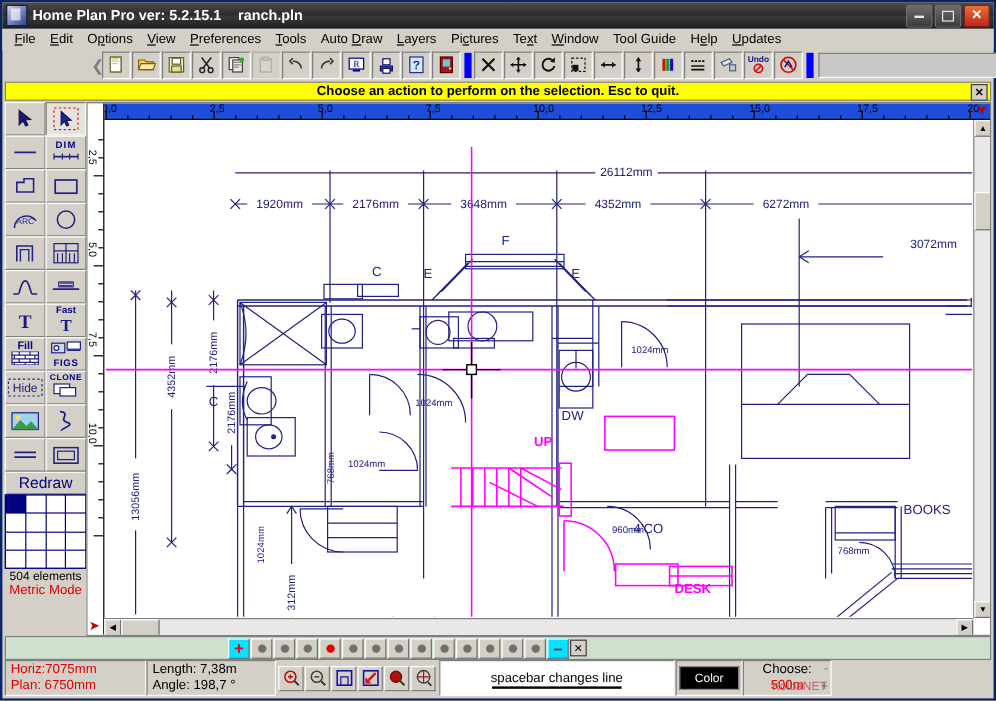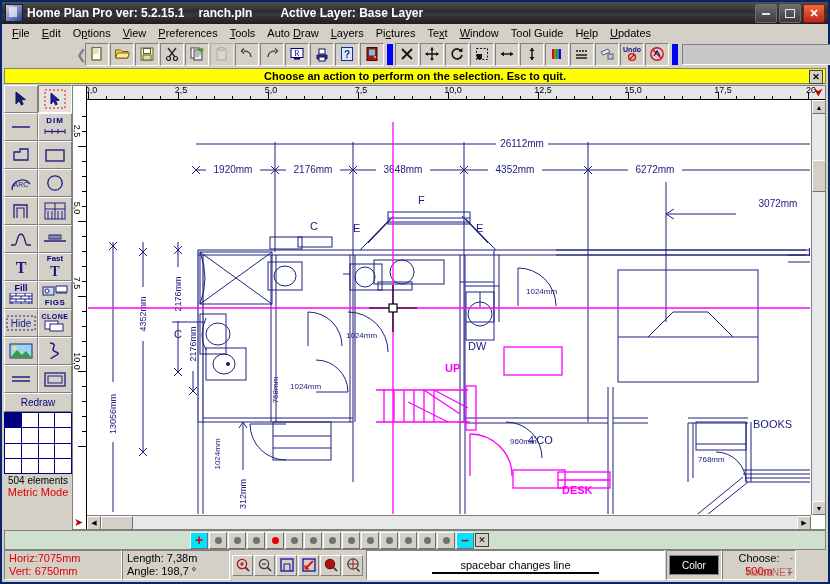--- a/index.html
+++ b/index.html
@@ -69,33 +69,33 @@
   .palette{position:absolute;left:2px;top:83px;width:68px;bottom:52px;background:#d4d0c8;
      box-sizing:border-box;}
   .prow{display:flex;}
   .pbtn{width:34px;height:28px;box-sizing:border-box;border:1px solid #ffffff;
      border-right-color:#808080;border-bottom-color:#808080;background:#d4d0c8;
      display:flex;align-items:center;justify-content:center;position:relative;}
   .pbtn.sel{border:1px solid #808080;border-right-color:#fff;border-bottom-color:#fff;background:#e6e3de;}
   .pbtn .lbl{font-size:8px;font-weight:bold;color:#000080;line-height:1;text-align:center;}
   .redraw{width:68px;height:19px;box-sizing:border-box;border:1px solid #fff;
      border-right-color:#808080;border-bottom-color:#808080;background:#d4d0c8;
-     display:flex;align-items:center;justify-content:center;font-size:10px;color:#000080;}
+     display:flex;align-items:center;justify-content:center;font-size:13px;color:#000080;}
   .swatchgrid{width:68px;height:62px;box-sizing:border-box;display:grid;
      grid-template-columns:repeat(4,1fr);grid-template-rows:repeat(4,1fr);
      border:1px solid #000080;background:#000080;gap:1px;}
   .sw{background:#ffffff;}
   .sw.active{background:#000080;}
   .elements{width:68px;text-align:center;font-size:10px;color:#000;padding-top:1px;}
   .metric{width:68px;text-align:center;font-size:11px;color:#e00000;}
 
   
   .canvaswrap{position:absolute;left:70px;top:83px;right:2px;bottom:52px;background:#fff;
      border:1px solid #808080;box-sizing:border-box;overflow:hidden;}
-  .hruler{position:absolute;left:0;top:0;right:0;height:14px;background:#e5e5e5;
+  .hruler{position:absolute;left:0;top:0;right:0;height:14px;background:#1d4ed8;
      border-bottom:1px solid #000;box-sizing:border-box;text-align:right;}
   .vruler{position:absolute;left:0;top:0;bottom:0;width:14px;background:#ffffff;
      border-right:1px solid #000;box-sizing:border-box;}
   .hruler .t{position:absolute;top:10px;width:1px;height:4px;background:#000;}
   .hruler .T{position:absolute;top:6px;width:1px;height:8px;background:#000;}
   .hruler .n{position:absolute;top:-1px;font-size:9px;color:#000;transform:translateX(-50%);}
   .vruler .t{position:absolute;left:9px;height:1px;width:4px;background:#000;}
   .vruler .T{position:absolute;left:5px;height:1px;width:8px;background:#000;}
   .vruler .n{position:absolute;left:-1px;font-size:9px;color:#000;
      writing-mode:vertical-rl;transform:translateY(-50%);}
@@ -125,21 +125,21 @@
   .dot{width:7px;height:7px;border-radius:50%;background:#707070;}
   .dot.red{background:#e00000;}
   .plus{color:#e00000;font-weight:bold;font-size:14px;line-height:1;}
   .minus{color:#c00000;font-weight:bold;font-size:14px;line-height:1;}
   .snapset{flex:1;display:flex;align-items:center;justify-content:center;}
   .snapbtn{border:1px solid #808080;border-right-color:#fff;border-bottom-color:#fff;
      background:#cfe0cf;padding:1px 8px;font-size:11px;color:#000080;}
   .pclose2{width:12px;height:12px;border:1px solid #404040;background:#d4d0c8;
      font-size:9px;display:flex;align-items:center;justify-content:center;margin-right:2px;}
 
-  .statusbar{position:absolute;left:2px;bottom:2px;width:792px;height:30px;
+  .statusbar{position:absolute;left:2px;bottom:2px;width:689px;height:30px;
      background:#d4d0c8;display:flex;align-items:stretch;box-sizing:border-box;}
   .sbox{border:1px solid #808080;border-right-color:#fff;border-bottom-color:#fff;
      box-sizing:border-box;display:flex;flex-direction:column;justify-content:center;
      padding:0 4px;background:#d4d0c8;}
   .sbox .r{color:#e00000;font-size:11px;line-height:13px;white-space:nowrap;}
   .sbox .b{color:#000080;font-size:11px;line-height:13px;white-space:nowrap;}
   .sbox .k{color:#000;font-size:11px;line-height:13px;white-space:nowrap;}
   .zbtns{display:flex;align-items:center;gap:1px;padding:0 2px;}
   .zb{width:21px;height:21px;box-sizing:border-box;border:1px solid #fff;
      border-right-color:#808080;border-bottom-color:#808080;background:#d4d0c8;
@@ -157,21 +157,20 @@
 </style>
 </head>
 <body>
 
 <div class="app">
 
   <div class="titlebar">
     <div class="ticon"></div>
     <span class="tt">Home Plan Pro ver: 5.2.15.1</span>
     <span class="tfile">ranch.pln</span>
-    <span class="tlayer">Active Layer: Base Layer</span>
     <div class="winbtns">
       <div class="wb">
           <i class="gl"></i>
         </div>
       <div class="wb">
           <i class="sq"></i>
         </div>
       <div class="wb close">
           <span class="xx">✕</span>
         </div>
@@ -919,21 +918,21 @@
       </div>
     <div class="pcell cyan">
         <span class="minus">–</span>
       </div>
     <div class="pclose2">✕</div>
   </div>
 
   <div class="statusbar">
     <div class="sbox" style="width:118px">
       <span class="r">Horiz:7075mm</span>
-      <span class="r">Vert: 6750mm</span>
+      <span class="r">Plan: 6750mm</span>
     </div>
     <div class="sbox" style="width:108px">
       <span class="k">Length: 7,38m</span>
       <span class="k">Angle:  198,7 °</span>
     </div>
     <div class="zbtns">
       <div class="zb">
         <svg width="16" height="16">
             <circle cx="7" cy="7" r="4.6" fill="none" stroke="#b01010" stroke-width="1.3"></circle>
             <path d="M10.4 10.4 L14 14" stroke="#303030" stroke-width="1.6"></path>

